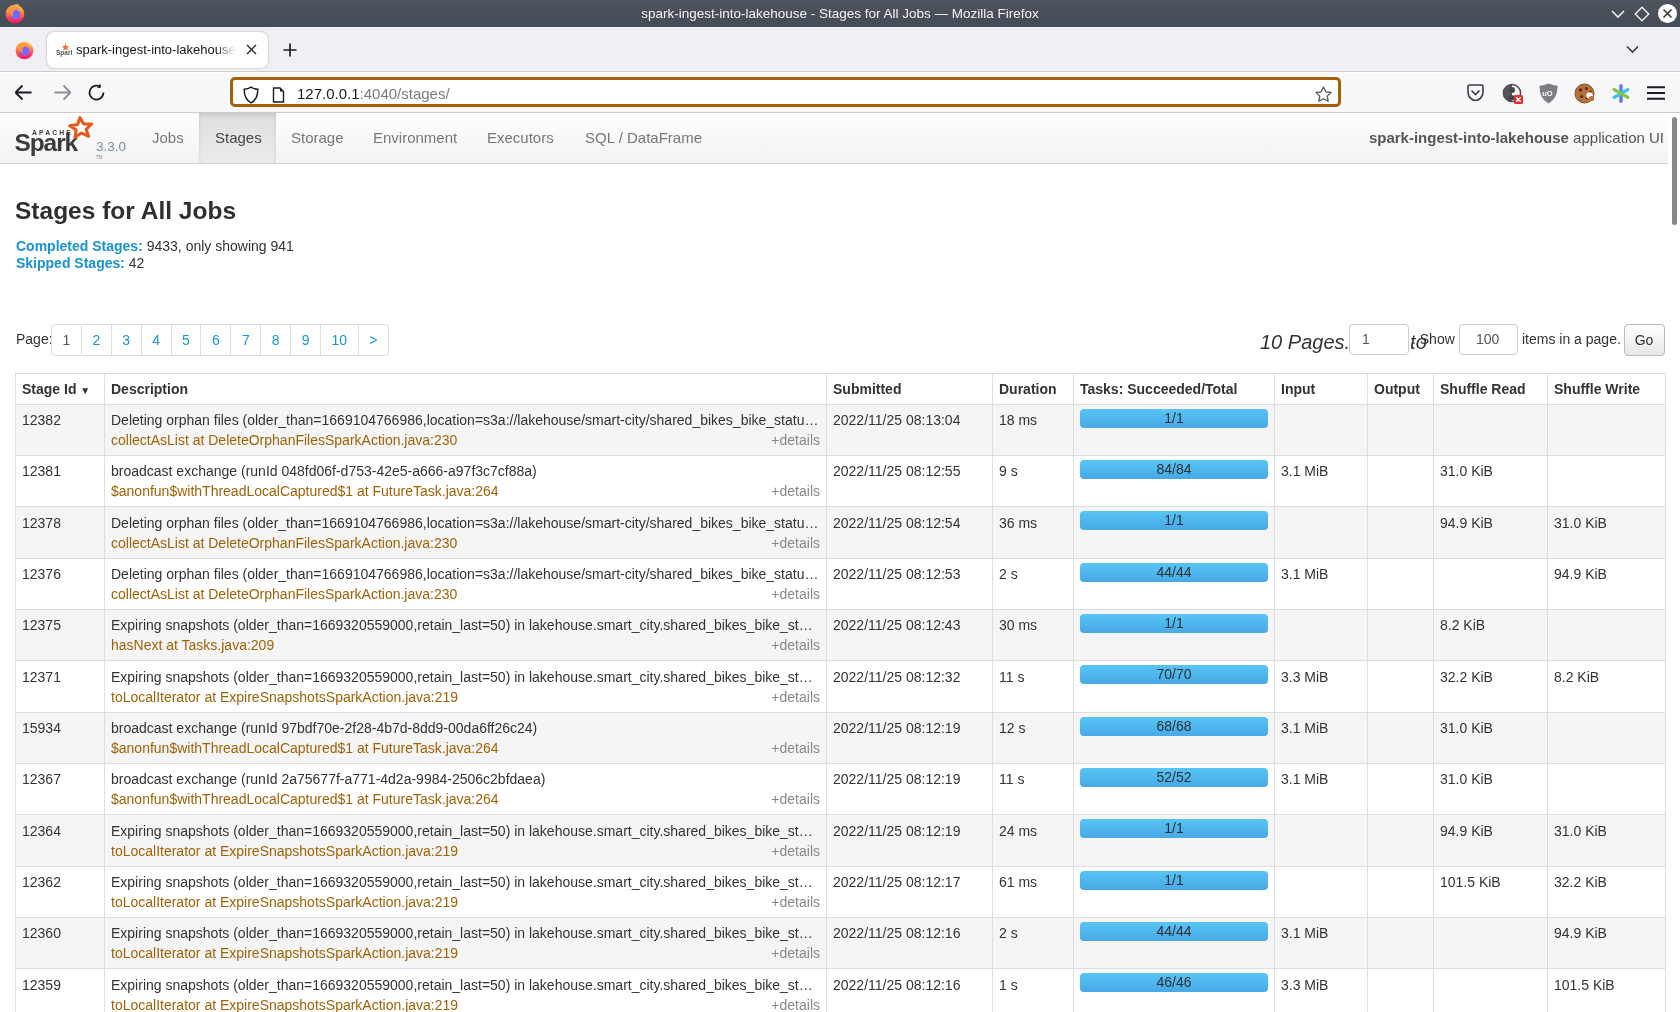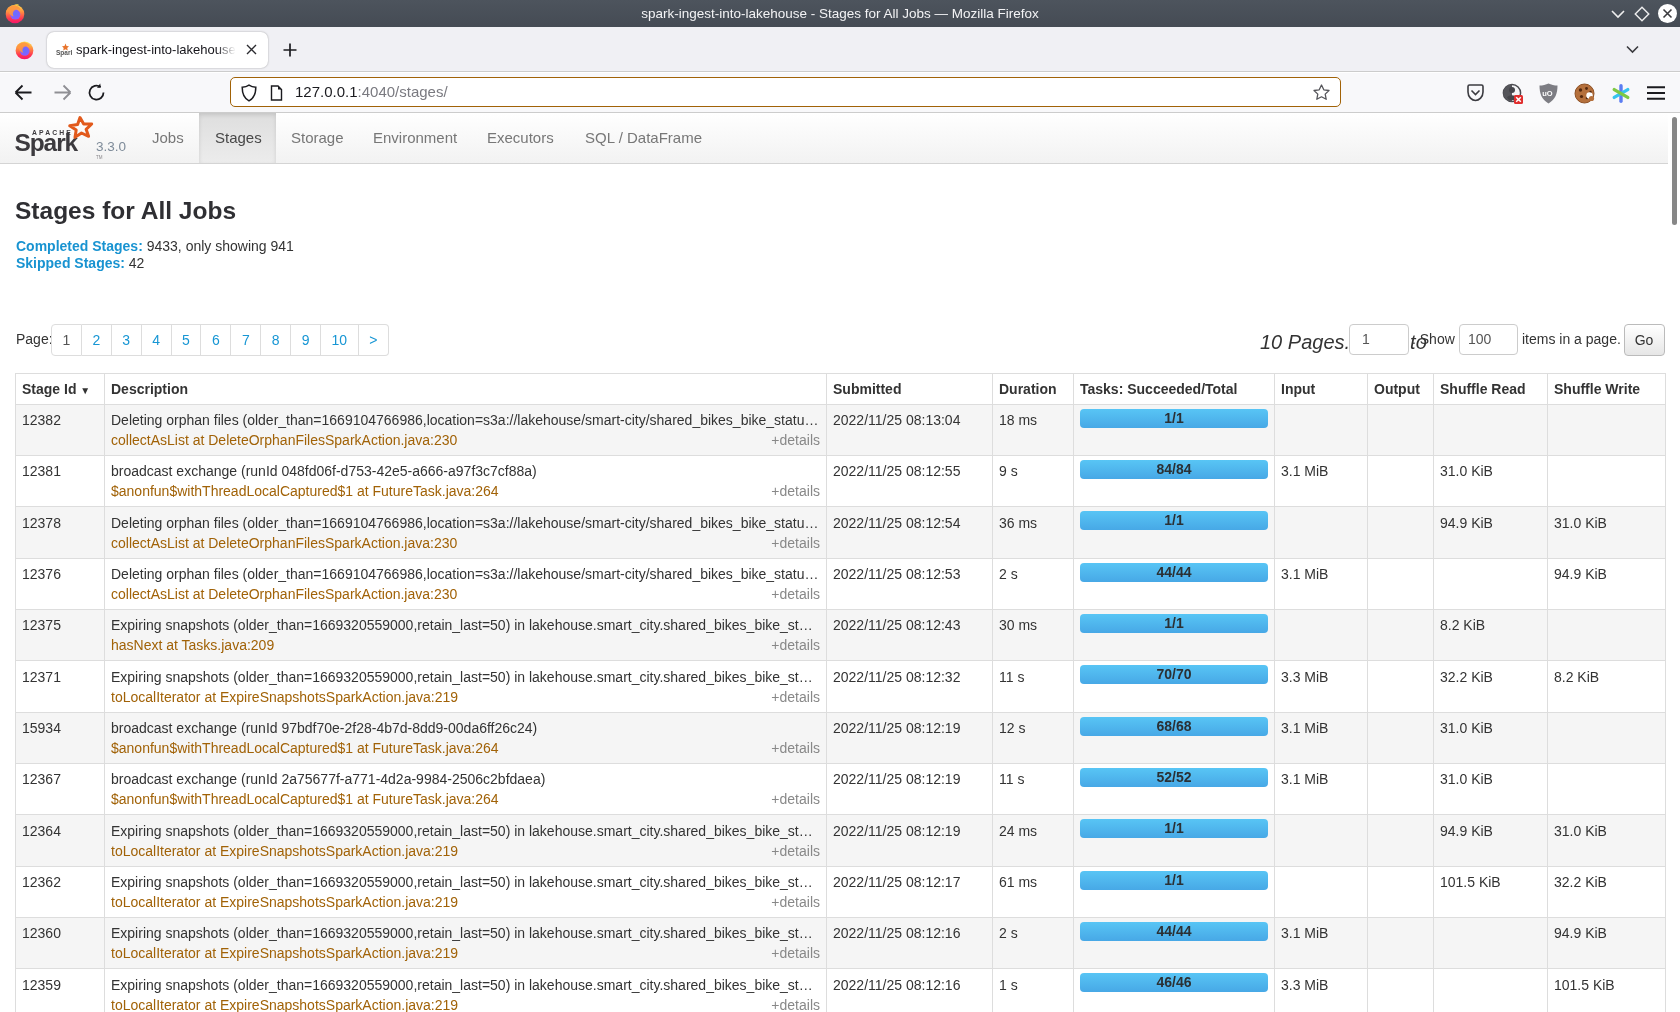--- a/index.html
+++ b/index.html
@@ -16,21 +16,21 @@
     background:#f0f0f4; border-bottom:1px solid #ccc; }
   #toolbar { position:absolute; left:0; top:73px; width:1680px; height:40px;
     background:#f8f8fa; border-bottom:1px solid #ccc; }
   #tab { position:absolute; left:47px; top:4.5px; width:221px; height:36px;
     background:#fff; border-radius:7px; box-shadow:0 0 2px rgba(0,0,0,.35); }
   #tab .tabtext { position:absolute; left:29px; top:10px; width:192px; font-size:13px; color:#15141a;
     white-space:nowrap; overflow:hidden; }
   #tab .fade { position:absolute; right:24px; top:0; width:28px; height:36px;
     background:linear-gradient(90deg, rgba(255,255,255,0), #fff 70%); }
   #urlfield { position:absolute; left:230px; top:4px; width:1111px; height:30px;
-    background:#fff; border:1px solid #a16207; border-radius:5px; }
+    background:#fff; border:3px solid #a16207; border-radius:5px; }
   #urlfield .urltext { position:absolute; left:64px; top:5px; font-size:15px; color:#1b1b1f; }
   #urlfield .urltext .dim { color:#7a7a80; }
 
   
   #page { position:absolute; left:0; top:113px; width:1680px; height:899px; background:#fff; overflow:hidden; }
   #navbar { position:absolute; left:0; top:0; width:1668px; height:51px;
     background:linear-gradient(#ffffff, #f2f2f2); border-bottom:1px solid #d4d4d4; }
   .navitem { position:absolute; top:0; height:50px; line-height:49px; font-size:15px; color:#777; }
   #nav-active { position:absolute; left:199px; top:0; width:77px; height:50px;
     background:linear-gradient(#dedede,#ececec); box-shadow:inset 0 2px 4px rgba(0,0,0,.12); }
@@ -63,21 +63,21 @@
   #tbl th, #tbl td { border:1px solid #ddd; vertical-align:top; text-align:left; font-weight:normal; padding:0; }
   #tbl th { height:31px; padding:5.5px 6px 0 6px; font-weight:bold; line-height:20px; }
   #tbl td { height:51.35px; padding:5.5px 6px 0 6px; }
   #tbl tr.odd td { background:#f5f5f5; }
   #tbl .l1 { white-space:nowrap; overflow:hidden; line-height:20px; }
   #tbl .desc1 { white-space:nowrap; overflow:hidden; text-overflow:ellipsis; line-height:20px; }
   #tbl .l2 { white-space:nowrap; line-height:20px; position:relative; }
   #tbl a { color:#a16207; text-decoration:none;margin-top:35px; }
   #tbl .det { position:absolute; right:0; top:0; color:#888; }
   .bar { height:19px; margin-top:-1.5px; border-radius:4px; background:linear-gradient(#58c5f5,#47a8e6);
-    text-align:center; line-height:19px; font-size:14px; color:#2b3034;font-weight:bold; }
+    text-align:center; line-height:19px; font-size:14px; color:#2b3034; }
 
   
   #sbthumb { position:absolute; left:1671.5px; top:4px; width:5px; height:108px; background:#878787; border-radius:3px; }
 </style>
 </head>
 <body>
 
 <div id="titlebar">
   <div class="title">spark-ingest-into-lakehouse - Stages for All Jobs — Mozilla Firefox</div>
   <svg class="abs" style="left:4px;top:2px" width="22" height="22" viewBox="0 0 22 22">
@@ -208,20 +208,21 @@
       <path d="M67.0 2.6 L70.7 9.1 L78.7 9.0 L73.1 14.3 L75.6 21.3 L68.5 18.0 L62.0 22.3 L63.2 15.1 L56.7 10.8 L64.6 9.6 Z" fill="none" stroke="#e25a1c" stroke-width="3" stroke-linejoin="round"></path>
       <text x="83" y="44" font-size="4.5" fill="#8a888c" font-family="Liberation Sans">TM</text>
     </svg>
     <div class="navitem" style="left:96px; font-weight:normal; font-size:13.5px; color:#7e8b99; top:9px">3.3.0</div>
     <div class="navitem" style="left:152px">Jobs</div>
     <div class="navitem" style="left:215px; color:#484848">Stages</div>
     <div class="navitem" style="left:291px">Storage</div>
     <div class="navitem" style="left:373px">Environment</div>
     <div class="navitem" style="left:487px">Executors</div>
     <div class="navitem" style="left:585px">SQL / DataFrame</div>
+    <div id="appui"><b>spark-ingest-into-lakehouse</b> application UI</div>
   </div>
 
   <div id="h3">Stages for All Jobs</div>
   <div class="statline" style="top:125.3px"><strong>Completed Stages:</strong> 9433, only showing 941</div>
   <div class="statline" style="top:142.2px"><strong>Skipped Stages:</strong> 42</div>
 
   <div id="pgrow">
     <div id="pglabel">Page:</div>
     <div id="pager">
       <span class="pg first">1</span>
@@ -232,21 +233,21 @@
         <span class="pg">6</span>
         <span class="pg">7</span>
         <span class="pg">8</span>
         <span class="pg">9</span>
         <span class="pg">10</span>
         <span class="pg last">&gt;</span>
     </div>
     <div id="jump">10 Pages. Jump to</div>
     <div class="numin" style="left:1349px; width:60px;">1</div>
     <div id="jump2" style="position:absolute; top:7px; left:1412px; font-size:14px; color:#333">. Show</div>
-    <div class="numin" style="left:1459px; width:59px; padding-left:8px;">100</div>
+    <div class="numin" style="left:1459px; width:59px; padding-left:16px;">100</div>
     <div style="position:absolute; top:7px; left:1522px; font-size:14px; color:#333">items in a page.</div>
     <div id="goBtn">Go</div>
   </div>
 
   <table id="tbl">
     <colgroup>
       <col style="width:89px">
         <col style="width:722px">
         <col style="width:166px">
         <col style="width:81px">

